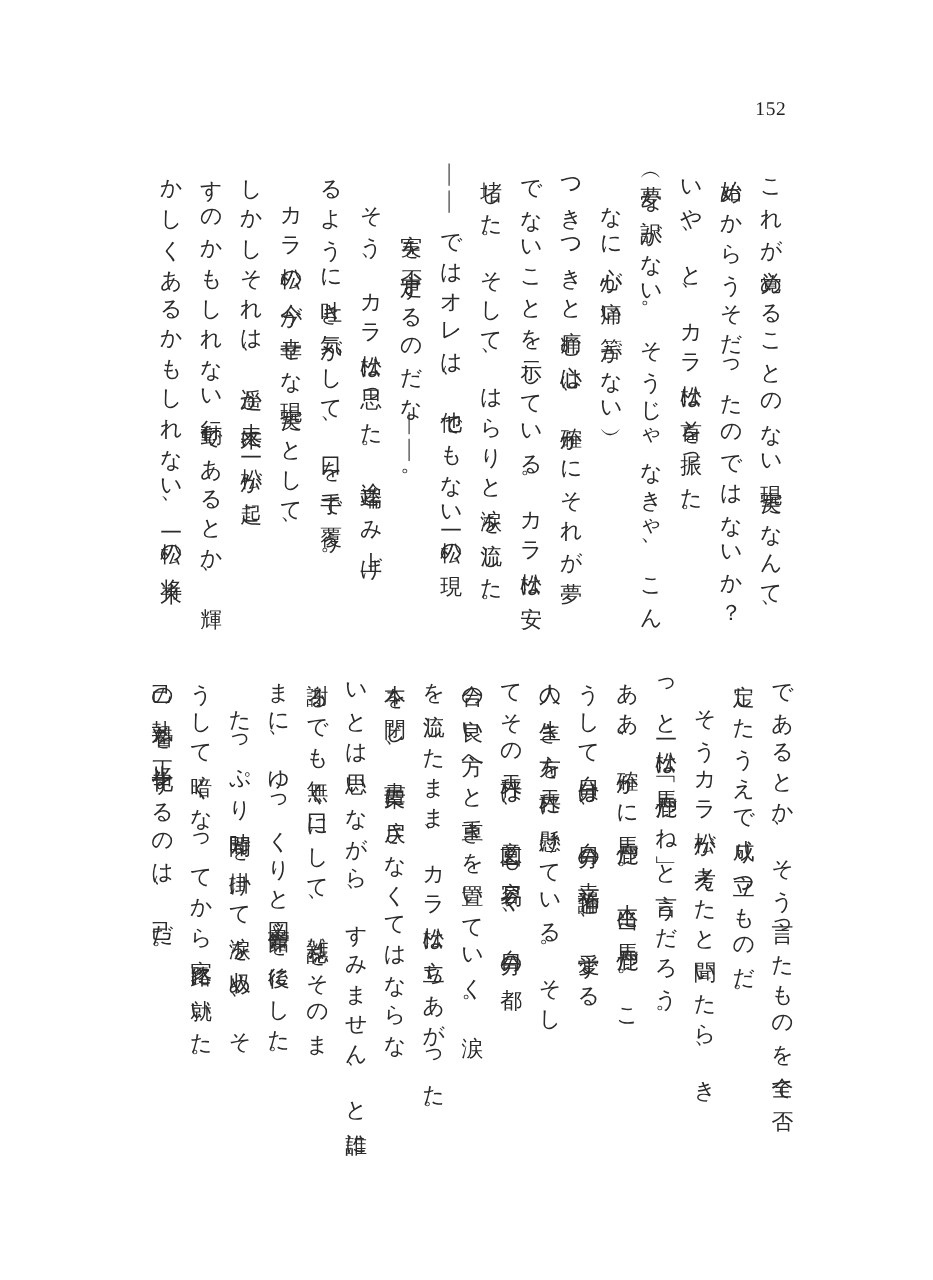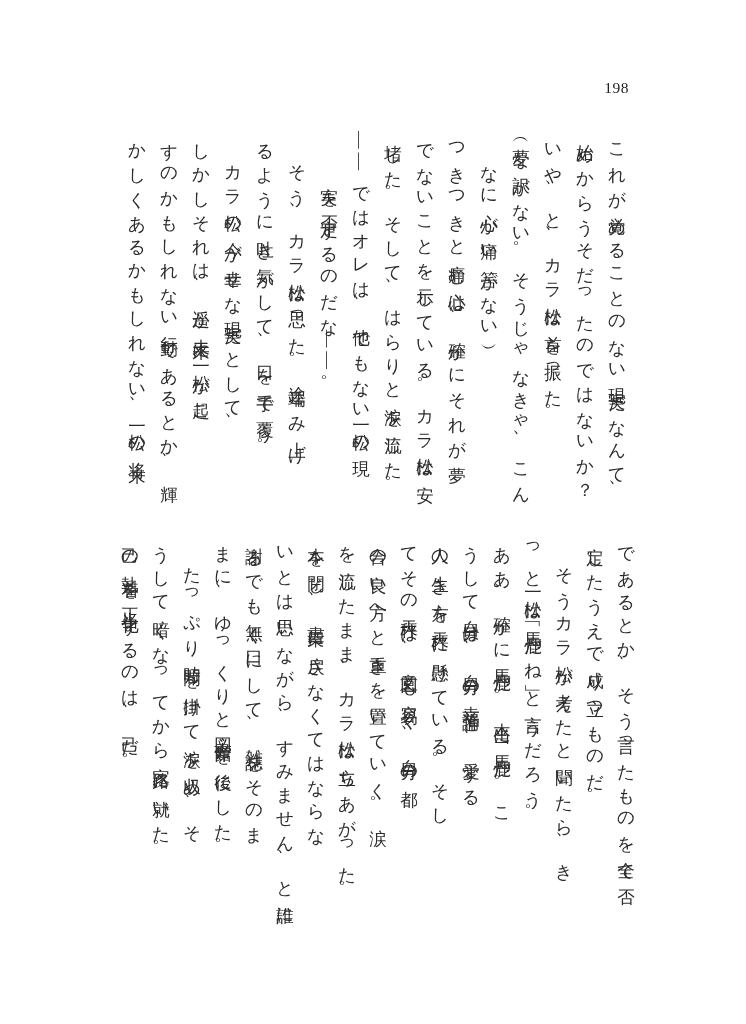--- a/index.html
+++ b/index.html
@@ -50,21 +50,21 @@
     top: 534px;
     right: 105px;
     height: 400px;
   }
   #tier-lower .line { line-height: 31px; }   
 </style>
 </head>
 <body>
 
 <div class="page">
-  <div class="page-num">198</div>
+  <div class="page-num">152</div>
 
   <div id="tier-upper" class="tier">
       <div class="line">これが覚めることのない現実だなんて、</div>
       <div class="line">始めからうそだったのではないか？</div>
       <div class="line">いや、と、カラ松は首を振った。</div>
       <div class="line">（夢な訳がない。そうじゃなきゃ、こん</div>
       <div class="line">　なに心が痛い筈がない）</div>
       <div class="line">つきつきと痛む心は、確かにそれが夢</div>
       <div class="line">でないことを示している。カラ松は安</div>
       <div class="line">堵した。そして、はらりと涙を流した。</div>

